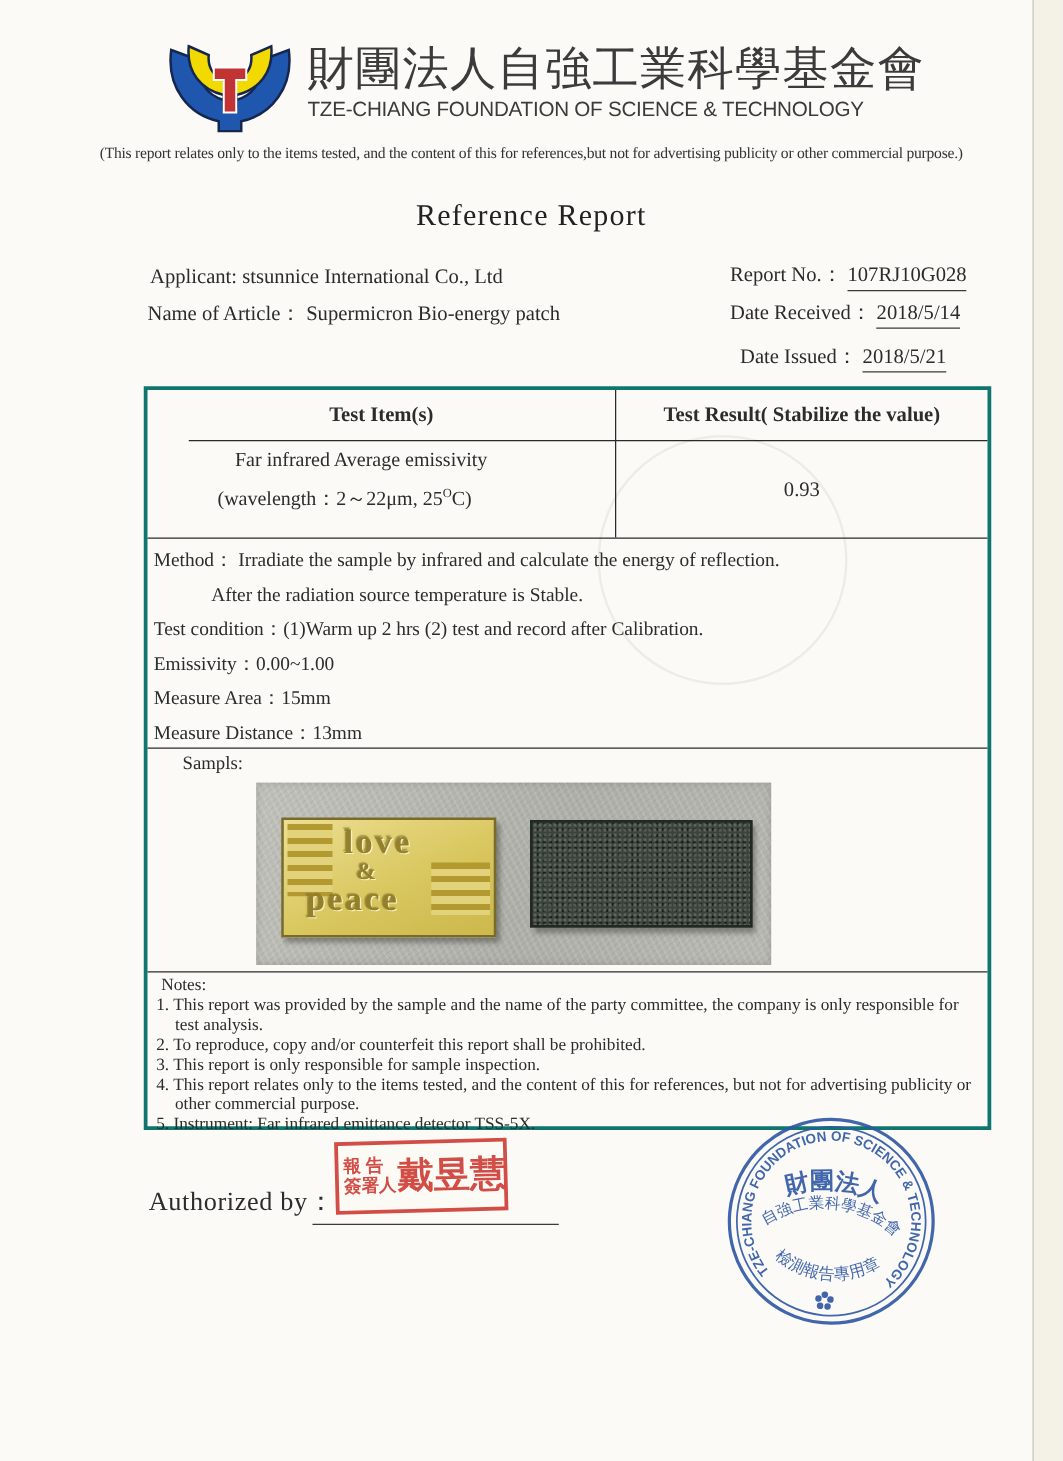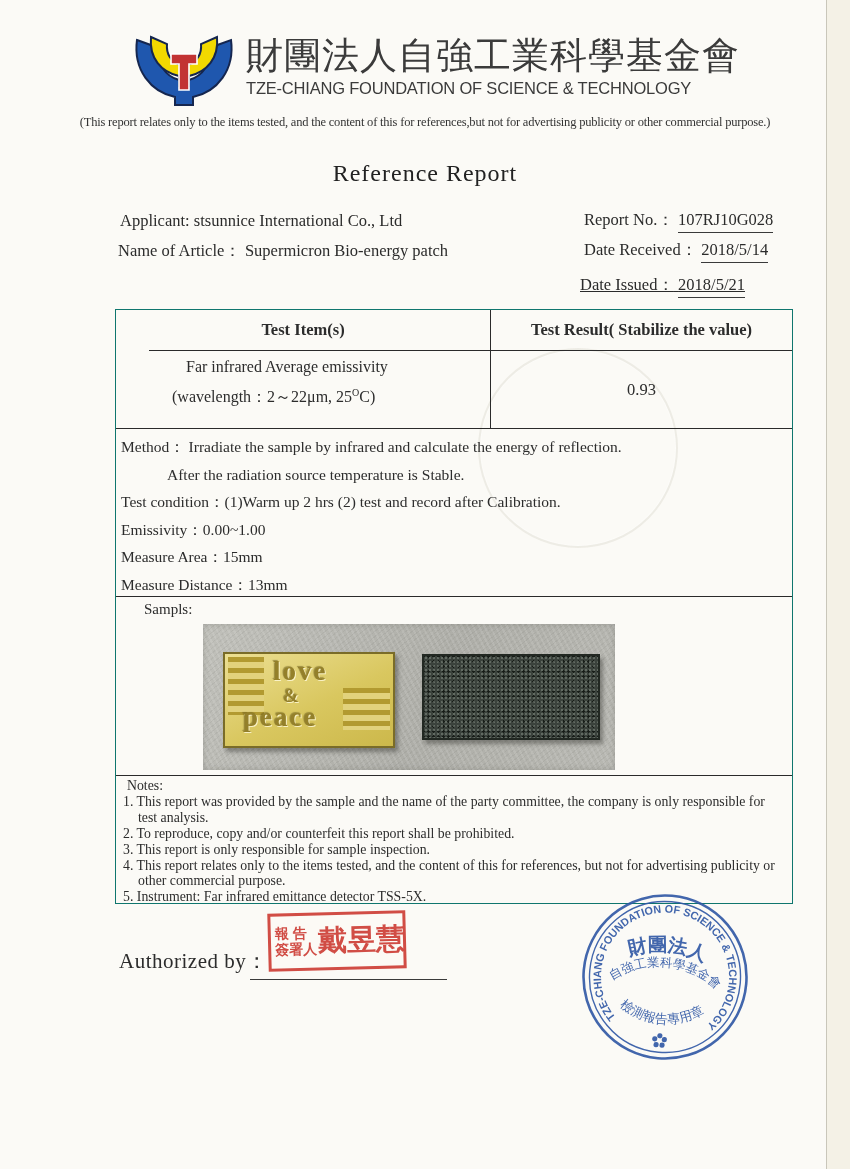--- a/index.html
+++ b/index.html
@@ -19,21 +19,21 @@
   .org{margin-left:6px;}
   .org-zh{font-size:37px;letter-spacing:1px;color:#3b3b3b;line-height:44px;white-space:nowrap;}
   .org-en{font-family:"Liberation Sans","DejaVu Sans",sans-serif;font-size:16.5px;color:#3b3b3b;
     letter-spacing:-0.2px;white-space:nowrap;margin-top:1px;}
   .disclaimer{left:0;top:115px;width:850px;text-align:center;font-size:12.5px;letter-spacing:-0.2px;color:#333;}
   .title{left:0;top:160px;width:850px;text-align:center;font-size:24px;letter-spacing:1px;color:#222;}
   
   .meta-line{font-size:16.5px;color:#2b2b2b;white-space:nowrap;}
   .u{border-bottom:1.4px solid #3a3a3a;padding-bottom:3px;}
   
-  .main-box{left:115px;top:309px;width:678px;height:595px;border:1px solid #0f766e;box-sizing:border-box;background:transparent;}
+  .main-box{left:115px;top:309px;width:678px;height:595px;border:3px solid #0f766e;box-sizing:border-box;background:transparent;}
   .tbl{display:grid;grid-template-columns:374px 1fr;grid-template-rows:40px 78px;}
   .tbl .hc{font-weight:bold;font-size:16.5px;display:flex;align-items:center;justify-content:center;}
   .tbl .c2{border-left:1.6px solid #2a2a2a;}
   .tbl .bc{border-top:1.6px solid #2a2a2a;}
   .cell-item{padding:7px 0 0 37px;font-size:16px;margin-left:33px;}
   .cell-item .l2{margin-top:11px;margin-left:-14px;}
   .cell-result{display:flex;align-items:center;justify-content:center;font-size:16.5px;}
   sup{font-size:10px;vertical-align:super;}
   .sect{border-top:1.6px solid #2a2a2a;box-sizing:border-box;position:relative;padding-left:23px;}
   .method-sect{height:168px;padding:4px 6px 0 5px;font-size:15.5px;line-height:27.5px;}
@@ -107,21 +107,21 @@
   </div>
 
   <div class="abs meta-line" style="left:584px;top:209px;">
     <span>Report No.：</span>
     <span class="u">107RJ10G028</span>
   </div>
   <div class="abs meta-line" style="left:584px;top:239px;">
     <span>Date Received：</span>
     <span class="u">2018/5/14</span>
   </div>
-  <div class="abs meta-line" style="left:580px;top:274px;text-decoration:underline;">
+  <div class="abs meta-line" style="left:592px;top:274px;">
     <span>Date Issued：</span>
     <span class="u">2018/5/21</span>
   </div>
 
   <div class="abs main-box">
 
     <div class="tbl">
       <div class="hc">Test Item(s)</div>
       <div class="hc c2">Test Result( Stabilize the value)</div>
       <div class="bc cell-item">

